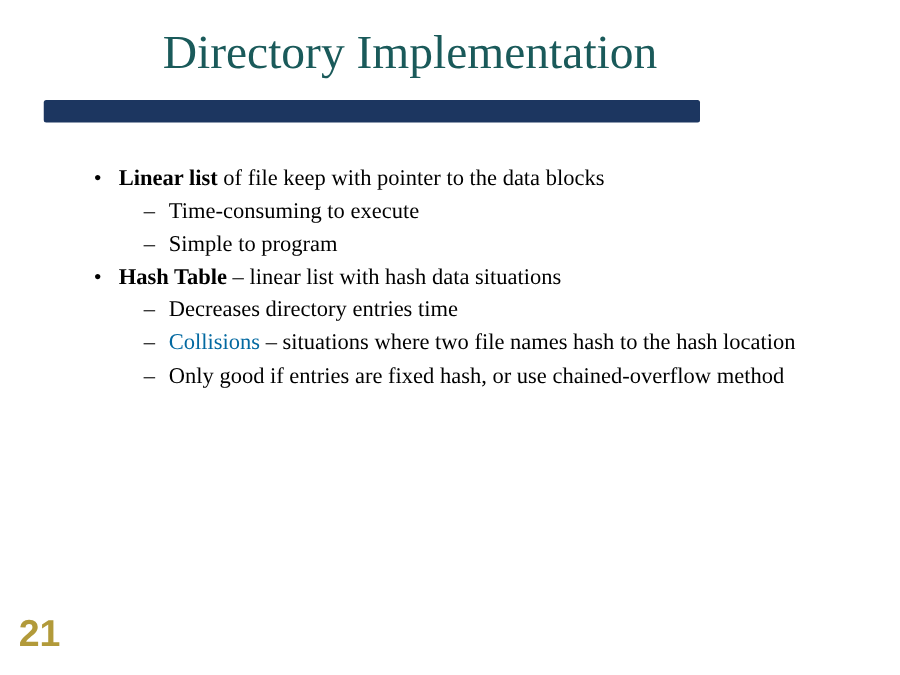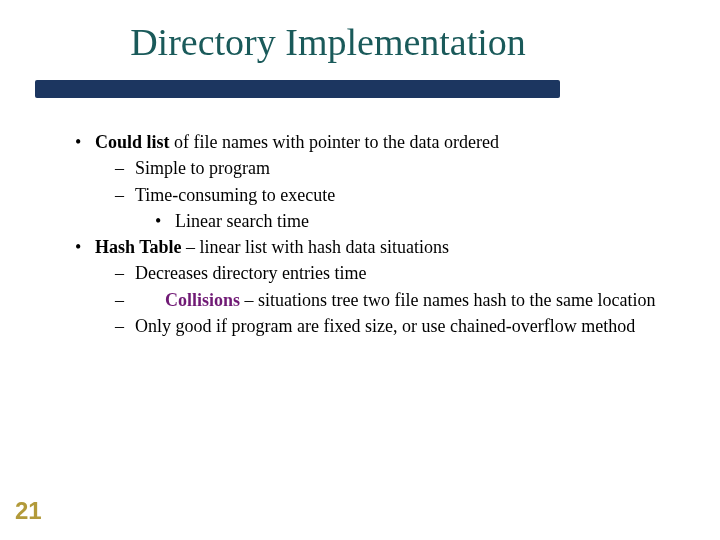--- a/index.html
+++ b/index.html
@@ -79,65 +79,61 @@
   .l3::before {
     content: "•";
     position: absolute;
     left: 80px;
     top: 0;
   }
   .bold {
     font-weight: bold;
   }
   .term {
-    color: #701a75;
-    font-weight: bold;
-    margin-left: 30px;
+    color: #0369a1;
+    font-weight: normal;
   }
   .slide-number {
     position: absolute;
     left: 15px;
     bottom: 15px;
     font-family: Arial, Helvetica, sans-serif;
-    font-size: 24px;
+    font-size: 30px;
     color: #b29a3a;
     font-weight: bold;
   }
 </style>
 </head>
 <body>
 
 <div class="slide">
 
   <div class="title">Directory Implementation</div>
   <div class="underline-bar"></div>
 
   <div class="content">
     <ul>
       <li class="l1">
-        <span class="bold">Could list</span><span> of file names with pointer to the data ordered</span>
-      </li>
-      <li class="l2">
-        <span>Simple to program</span>
+        <span class="bold">Linear list</span><span> of file keep with pointer to the data blocks</span>
       </li>
       <li class="l2">
         <span>Time-consuming to execute</span>
       </li>
-      <li class="l3">
-        <span>Linear search time</span>
+      <li class="l2">
+        <span>Simple to program</span>
       </li>
       <li class="l1">
         <span class="bold">Hash Table</span><span> – linear list with hash data situations</span>
       </li>
       <li class="l2">
         <span>Decreases directory entries time</span>
       </li>
       <li class="l2">
-        <span class="term">Collisions</span><span> – situations tree two file names hash to the same location</span>
+        <span class="term">Collisions</span><span> – situations where two file names hash to the hash location</span>
       </li>
       <li class="l2">
-        <span>Only good if program are fixed size, or use chained-overflow method</span>
+        <span>Only good if entries are fixed hash, or use chained-overflow method</span>
       </li>
     </ul>
   </div>
 
   <div class="slide-number">21</div>
 </div>
 
 </body></html>

